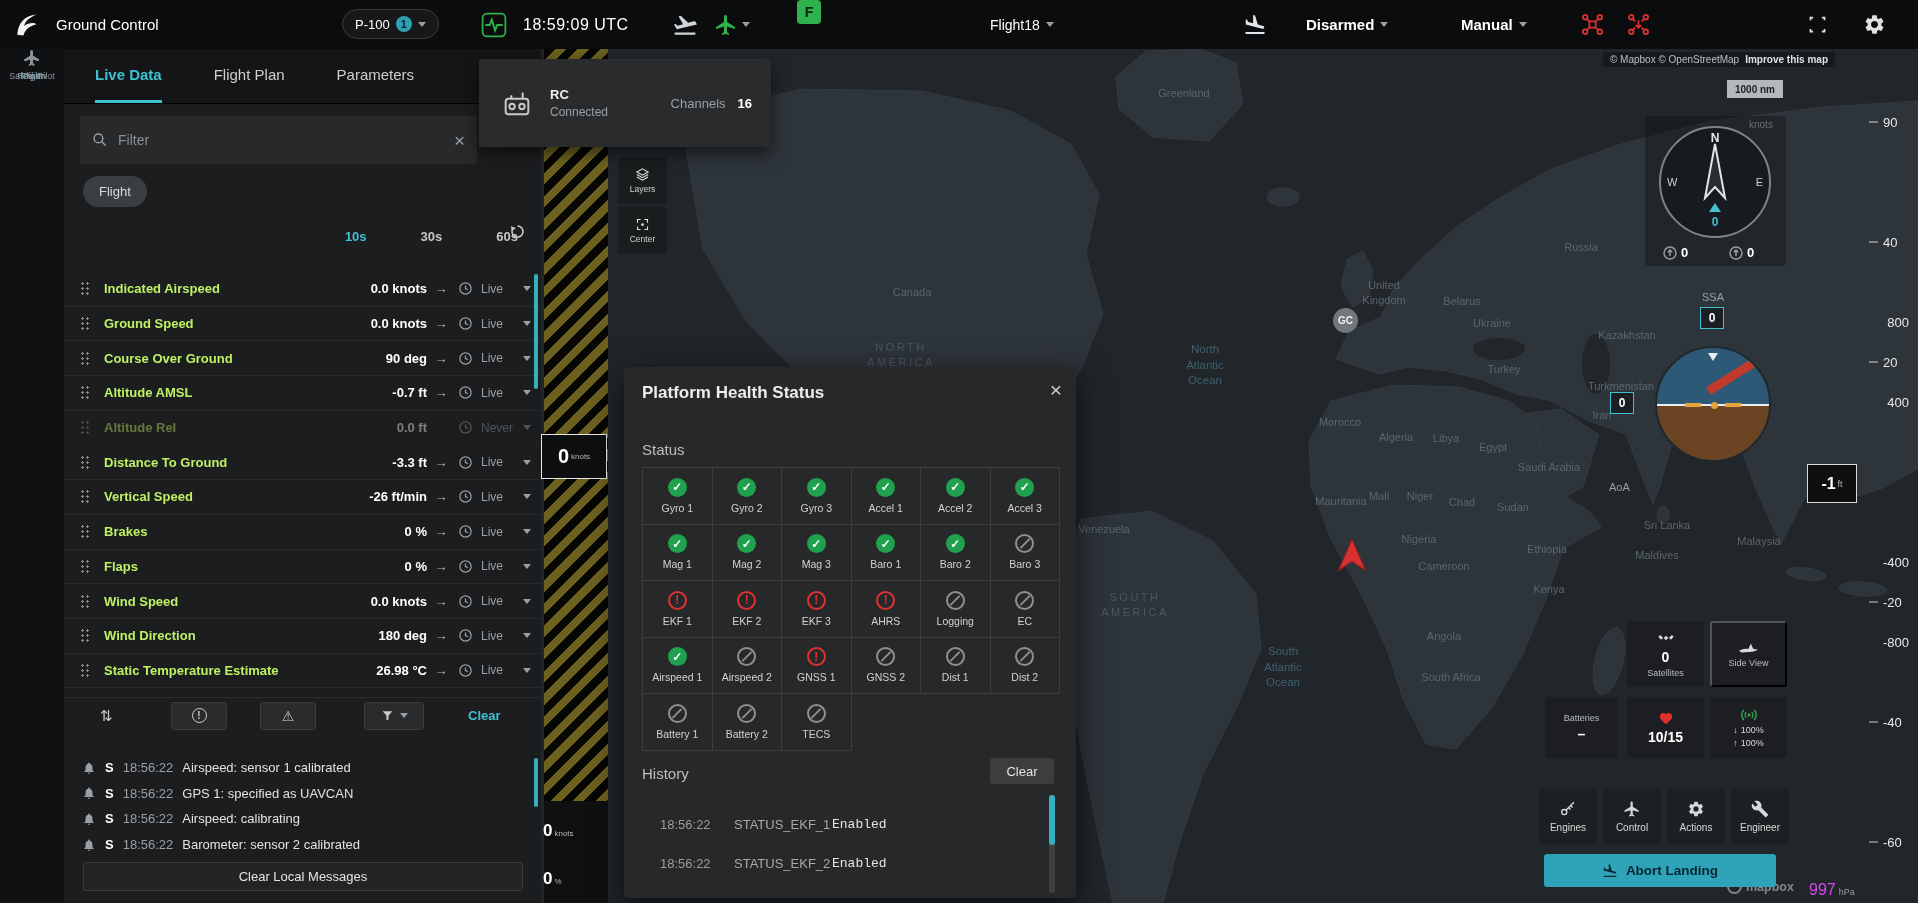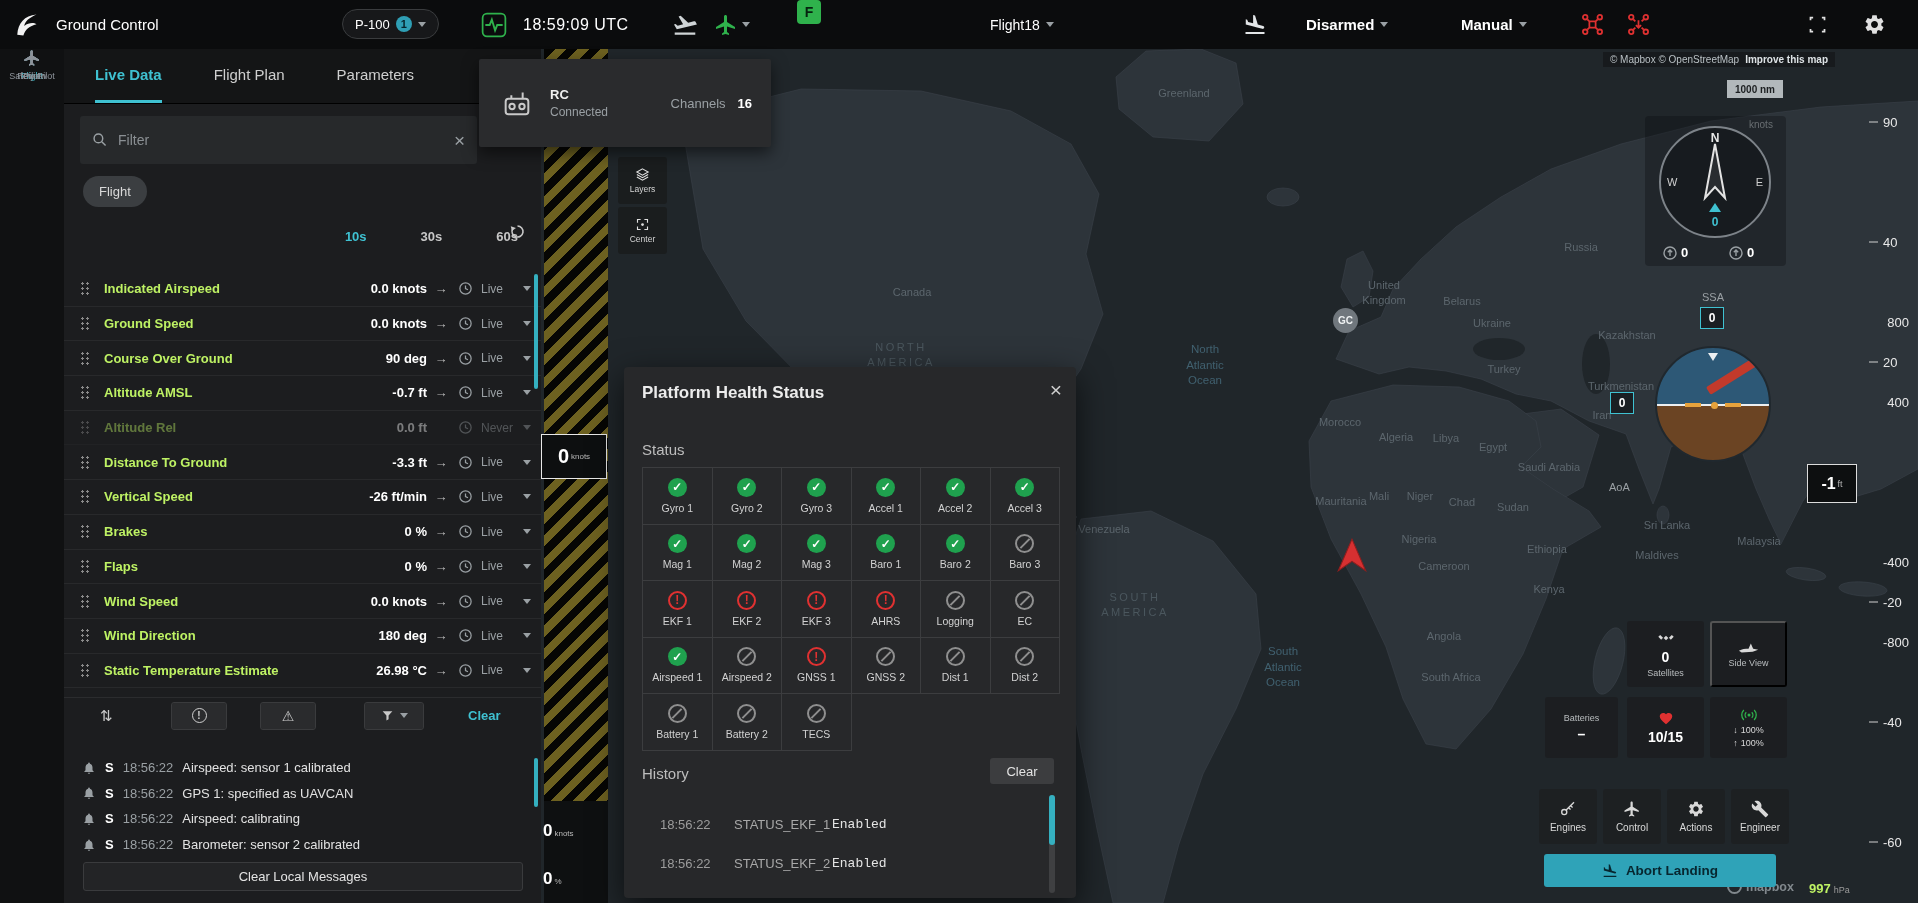--- a/index.html
+++ b/index.html
@@ -90,21 +90,21 @@
 .cur-plain .unit{font-size:8px;color:#b9b9b9;}
 
 
 .vsi-tick{position:absolute;left:1328px;transform:translateY(-50%);display:flex;align-items:center;gap:5px;color:#e8e8e8;font-size:13px;z-index:4;}
 .vsi-tick i{display:block;width:9px;height:1.6px;background:#cfcfcf;}
 .alt-tick{position:absolute;left:1318px;width:50px;transform:translateY(-50%);text-align:right;color:#e8e8e8;font-size:13px;z-index:4;}
 .alt-cur{position:absolute;left:1266px;top:415px;width:50px;height:39px;background:#0d0f10;border:1px solid #dcdcdc;display:flex;align-items:center;justify-content:center;gap:2px;z-index:6;}
 .alt-cur .big{font-size:16px;font-weight:700;color:#fff;}
 .alt-cur .unit{font-size:9px;color:#b5b5b5;}
 .pressure{position:absolute;left:1268px;top:832px;display:flex;align-items:baseline;gap:3px;z-index:6;}
-.pressure .big{font-size:13px;font-weight:700;color:#bef264;}
+.pressure .big{font-size:16px;font-weight:400;color:#d946ef;}
 .pressure .unit{font-size:9px;color:#9a9a9a;}
 
 
 .compass-panel{position:absolute;left:1104px;top:67px;width:141px;height:150px;background:rgba(12,14,16,0.35);border-radius:4px;z-index:7;}
 .knots-label{position:absolute;right:7px;top:4px;font-size:10px;color:#9aa0a4;}
 .compass{position:absolute;left:14px;top:10px;width:112px;height:112px;border:2px solid #7d8389;border-radius:50%;background:rgba(10,12,14,0.4);}
 .compass .c-n{position:absolute;left:50%;top:3px;transform:translateX(-50%);font-size:12px;font-weight:700;color:#e8e8e8;}
 .compass .c-w{position:absolute;left:6px;top:50%;transform:translateY(-50%);font-size:11px;color:#cfcfcf;}
 .compass .c-e{position:absolute;right:6px;top:50%;transform:translateY(-50%);font-size:11px;color:#cfcfcf;}
 .needle{position:absolute;left:50%;top:14px;transform:translateX(-50%);}

